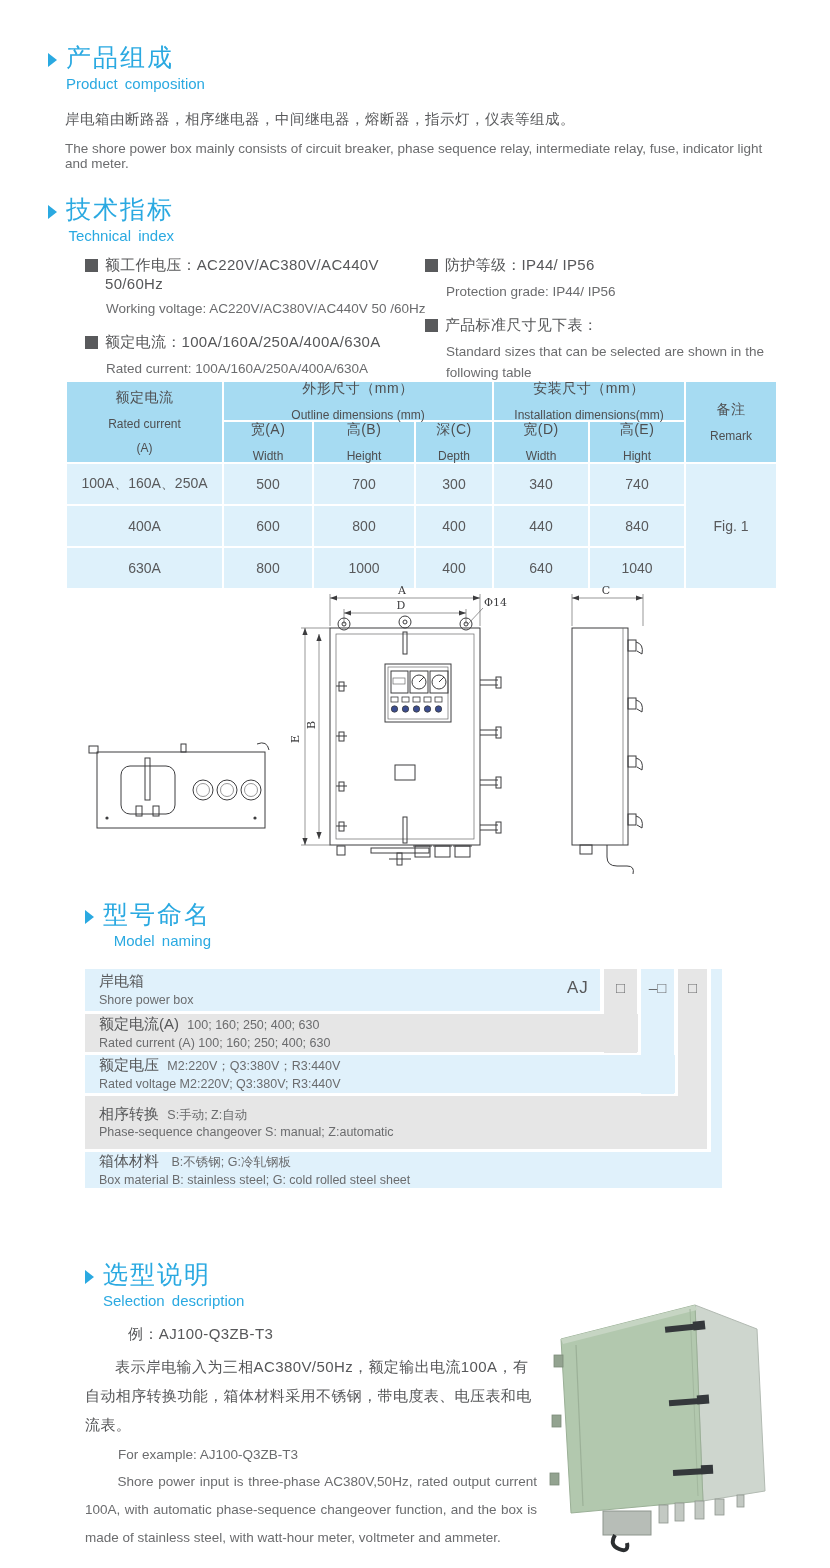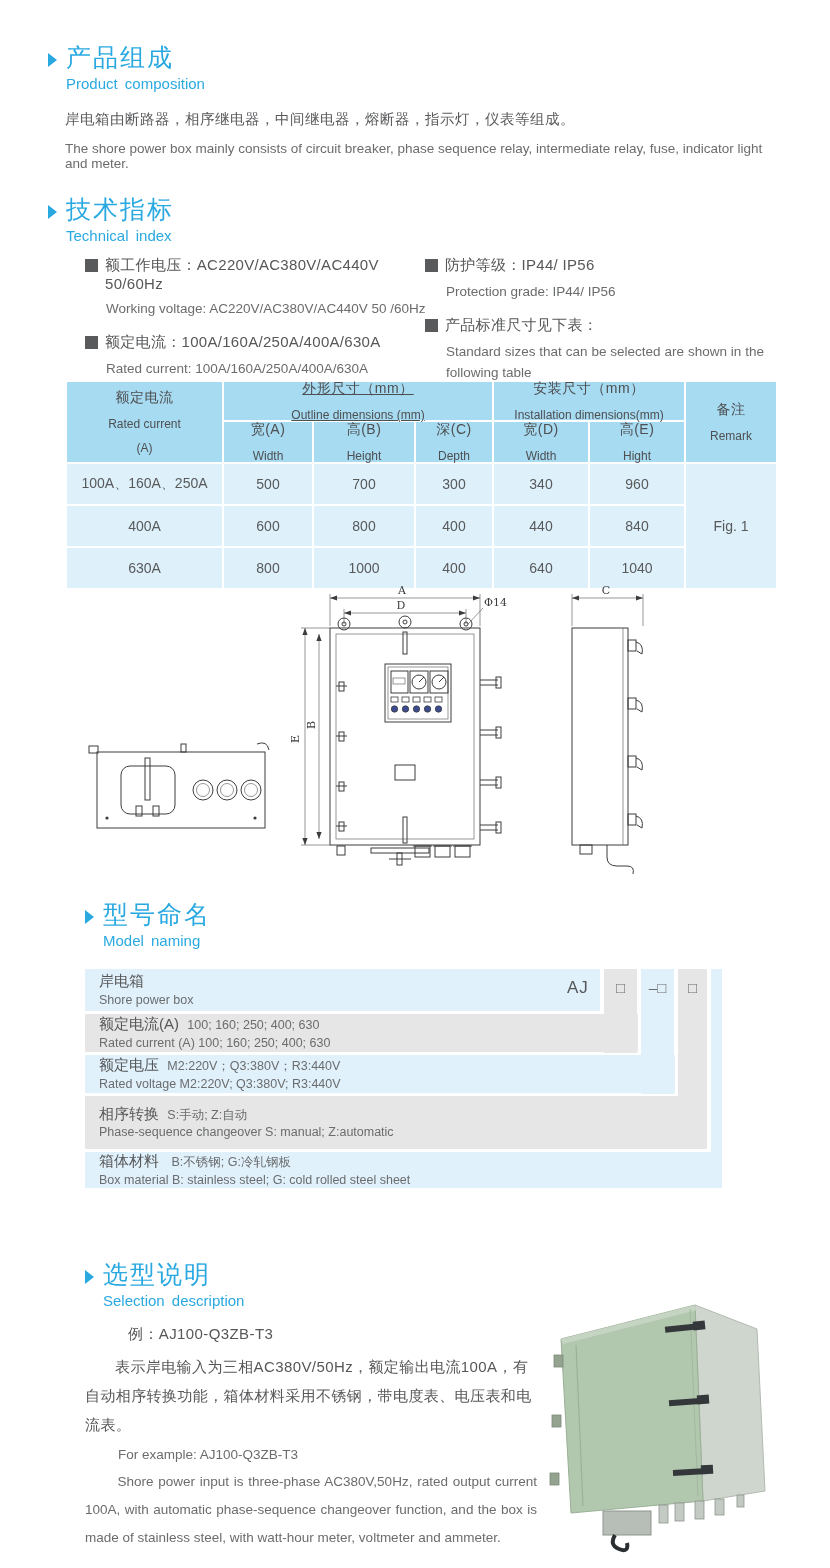--- a/index.html
+++ b/index.html
@@ -4,21 +4,21 @@
 <style>
   html,body{margin:0;padding:0;background:#ffffff;}
   body{font-family:"Liberation Sans","DejaVu Sans",sans-serif;color:#595a5c;}
   #page{position:relative;width:830px;height:1568px;background:#fff;overflow:hidden;}
 
   
   .sec-head{display:flex;align-items:flex-start;gap:9px;}
   .tri{width:0;height:0;border-left:9px solid #2aa9e1;border-top:7px solid transparent;
        border-bottom:7px solid transparent;margin-top:9px;flex:0 0 auto;}
   .h-zh{font-size:25px;color:#2aa9e1;letter-spacing:2px;line-height:1.1;}
-  .h-en{font-size:15px;color:#2aa9e1;margin-top:3px;word-spacing:3px;}
+  .h-en{font-size:15px;color:#2aa9e1;margin-top:3px;word-spacing:3px;text-align:right;}
 
   
   .sec-comp{position:absolute;left:48px;top:44px;width:740px;}
   .comp-zh{font-size:14.5px;color:#595a5c;margin:18px 0 8px 17px;letter-spacing:.5px;}
   .comp-en{font-size:13.5px;color:#6b6c6e;margin:12px 0 0 17px;}
 
   
   .sec-tech{position:absolute;left:48px;top:196px;width:740px;}
   .spec-col{position:absolute;top:60px;width:350px;}
   .spec-left{left:37px;}
@@ -32,21 +32,21 @@
   .dim-table{position:absolute;left:67px;top:382px;display:grid;
      grid-template-columns:155px 88px 100px 76px 94px 94px 90px;
      grid-template-rows:38px 40px 40px 40px 40px;gap:2px;background:#fff;}
   .dim-table>div{display:flex;flex-direction:column;align-items:center;justify-content:center;text-align:center;}
   .hd{background:#a6dbf2;color:#4e4f51;}
   .bd{background:#def1fb;color:#58595b;}
   .t-zh{font-size:14px;letter-spacing:.5px;}
   .t-en{font-size:12px;margin-top:10px;}
   .t-val{font-size:14px;}
   .c-rated{grid-column:1;grid-row:1/3;}
-  .c-outline{grid-column:2/5;grid-row:1;text-decoration:underline;}
+  .c-outline{grid-column:2/5;grid-row:1;}
   .c-install{grid-column:5/7;grid-row:1;}
   .c-remark{grid-column:7;grid-row:1/3;}
   .c-fig{grid-column:7;grid-row:3/6;}
 
   
   .drawing{position:absolute;left:85px;top:582px;}
   .drawing svg{display:block;}
   .dline{stroke:#3c3c3e;stroke-width:1;fill:none;}
   .dthin{stroke:#6a6a6c;stroke-width:.7;fill:none;}
   .dtext{font-size:11px;fill:#3c3c3e;font-family:"DejaVu Serif","Liberation Serif",serif;}
@@ -181,21 +181,21 @@
     <div class="bd">
         <span class="t-val">700</span>
       </div>
     <div class="bd">
         <span class="t-val">300</span>
       </div>
     <div class="bd">
         <span class="t-val">340</span>
       </div>
     <div class="bd">
-        <span class="t-val">960</span>
+        <span class="t-val">740</span>
       </div>
     <div class="bd c-fig">
         <span class="t-val">Fig. 1</span>
       </div>
 
     <div class="bd">
         <span class="t-val">400A</span>
       </div>
     <div class="bd">
         <span class="t-val">600</span>

